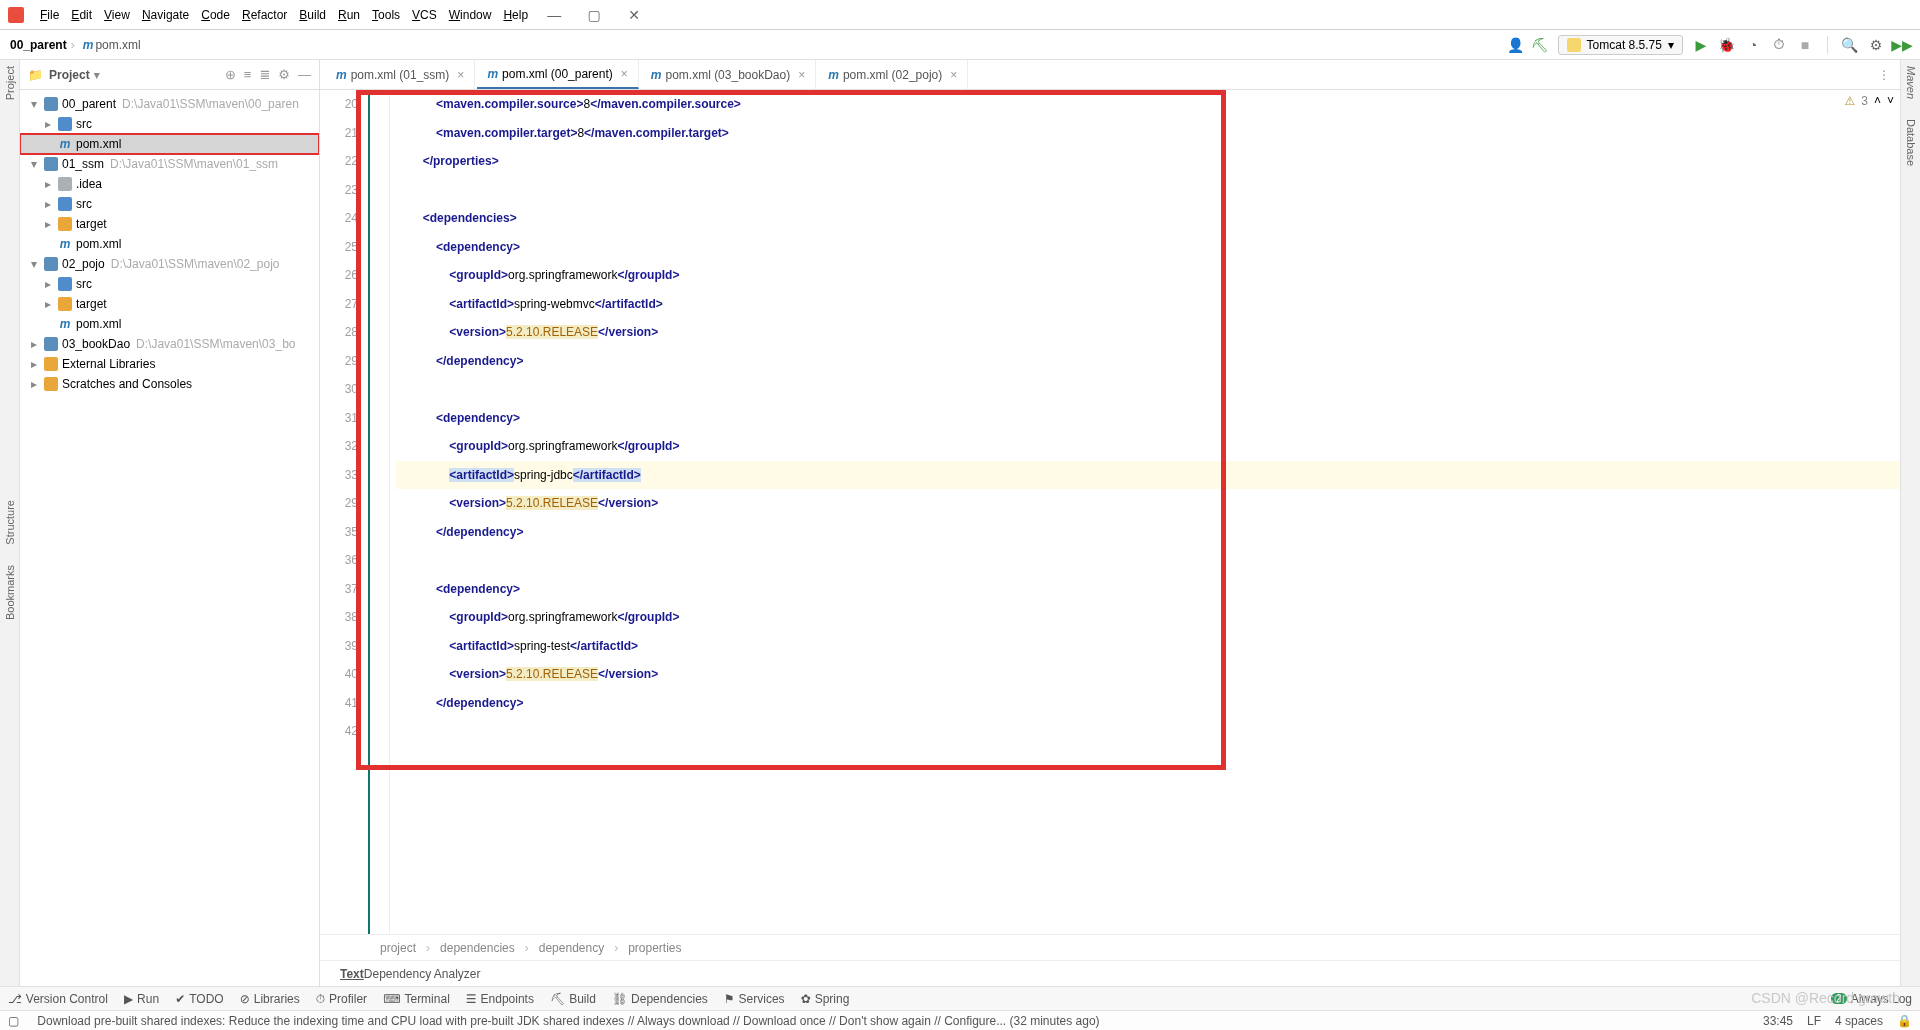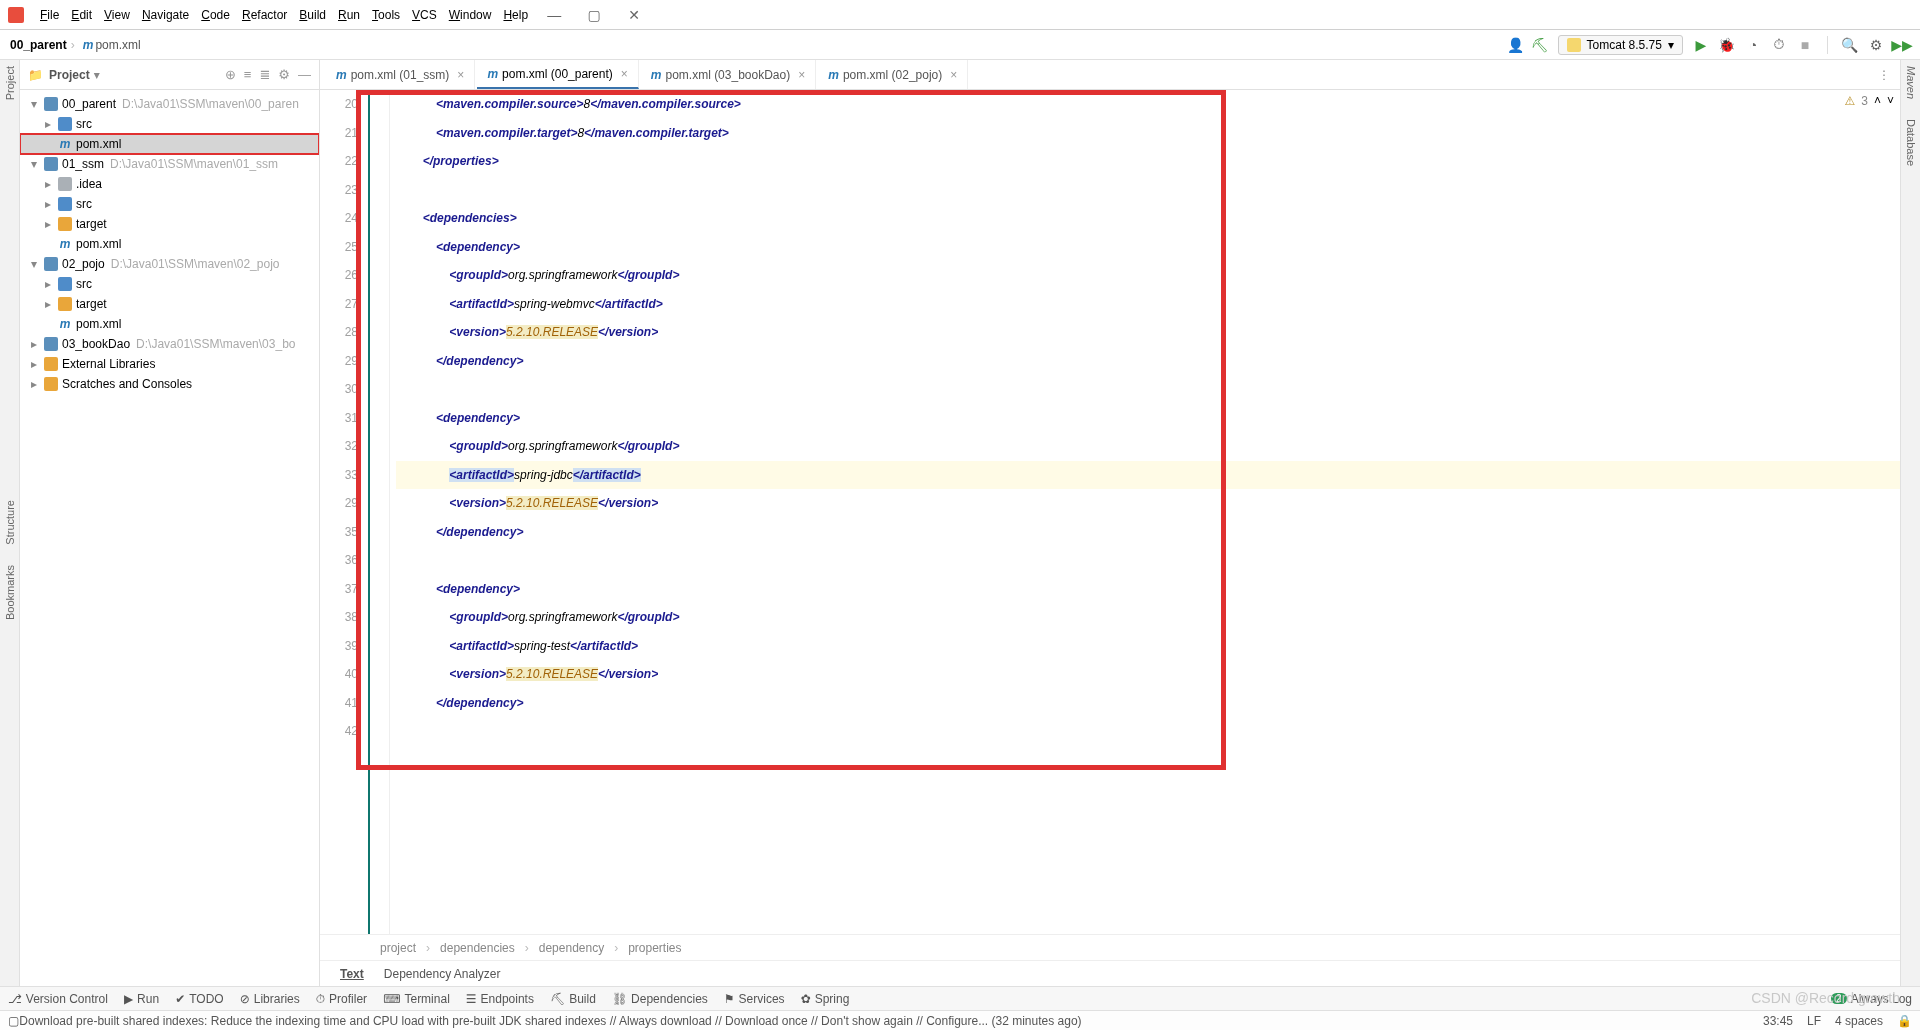--- a/index.html
+++ b/index.html
@@ -48,37 +48,37 @@
   .editor { flex:1; display:flex; flex-direction:column; position:relative; }
   .tabs { height:30px; display:flex; align-items:center; border-bottom:1px solid #e0e0e0; padding-left:6px; gap:2px;}
   .tab { display:flex; align-items:center; padding:0 10px; height:100%; border-right:1px solid #eee; cursor:pointer; color:#555;}
   .tab.active { border-bottom:2px solid #3973ac; color:#000; }
   .tab .m{color:#2979b5;font-weight:bold;font-style:italic;margin-right:4px;}
   .tab .x{margin-left:8px;color:#999;}
   .tabs .more{margin-left:auto;margin-right:10px;color:#888;cursor:pointer;}
   .codewrap { flex:1; display:flex; overflow:hidden; position:relative;}
   .gutter { width:50px; background:#fff; text-align:right; padding-right:10px; color:#a0a0a0; font-family:"Consolas",monospace; font-size:14px; line-height:28.5px; border-right:2px solid #0f766e;}
   .fold { width:20px; border-right:1px solid #eee; }
-  .code { flex:1; font-family:"Consolas",monospace; font-size:16px; line-height:28.5px; white-space:pre; padding-left:6px; position:relative;font-style:italic;}
+  .code { flex:1; font-family:"Consolas",monospace; font-size:16px; line-height:28.5px; white-space:pre; padding-left:6px; position:relative;}
   .code .line{height:28.5px;}
   .code .line.hl{background:#fffbe6;}
   .tok-tag{color:#1a1a8f;font-weight:bold;}
   .tok-text{color:#000;}
   .tok-val{color:#a16207;background:#f3ecc4;}
   .sel-tag{background:#cfe0f2;}
   .redframe { position:absolute; border:5px solid #e03030; pointer-events:none; }
   .insp { position:absolute; right:6px; top:4px; display:flex; align-items:center; gap:6px; font-size:11px;}
   .insp .warn{color:#b58a1e;} .insp .cnt{color:#888;}
   
   .rightrail{width:20px;background:#f2f2f2;border-left:1px solid #e0e0e0;display:flex;flex-direction:column;align-items:center;padding-top:6px;gap:20px;}
   .rightrail .vlabel{writing-mode:vertical-rl;font-size:11px;color:#666;cursor:pointer;}
   
   .edbc { height:26px; display:flex; align-items:center; padding-left:60px; color:#888; gap:10px; border-top:1px solid #eee;}
   .edbc .sep{color:#bbb;}
-  .edtabs{height:26px;display:flex;align-items:center;padding-left:20px;gap:20px;border-top:1px solid #eee;}
+  .edtabs{height:26px;display:flex;align-items:center;padding-left:20px;border-top:1px solid #eee;}
   .edtabs .et{color:#555;cursor:pointer;} .edtabs .et.active{font-weight:bold;text-decoration:underline;}
   
   .toolrow { height:24px; border-top:1px solid #e0e0e0; display:flex; align-items:center; padding:0 8px; gap:16px; background:#f7f7f7;}
   .toolrow .tw{display:flex;align-items:center;gap:4px;color:#555;cursor:pointer;font-size:11px;}
   .toolrow .spacer{flex:1;}
   .badge{background:#2e9c5a;color:#fff;border-radius:8px;padding:0 5px;font-size:10px;}
   
   .status { height:20px; border-top:1px solid #e0e0e0; display:flex; align-items:center; padding:0 8px; font-size:11px; color:#555; background:#fdfdfd;}
   .status .spacer{flex:1;}
   .status .cell{margin-left:14px;}
@@ -367,21 +367,21 @@
     </div>
   <div class="spacer"></div>
   <div class="tw">
     <span class="badge">2</span>
     <span>Always Log</span>
   </div>
 </div>
 
 <div class="status">
   <span>▢</span>
-  <span style="margin-left:0;">Download pre-built shared indexes: Reduce the indexing time and CPU load with pre-built JDK shared indexes // Always download // Download once // Don't show again // Configure... (32 minutes ago)</span>
+  <span style="margin-left:18px;">Download pre-built shared indexes: Reduce the indexing time and CPU load with pre-built JDK shared indexes // Always download // Download once // Don't show again // Configure... (32 minutes ago)</span>
   <div class="spacer"></div>
   <span class="cell">33:45</span>
   <span class="cell">LF</span>
   <span class="cell">4 spaces</span>
   <span class="cell">🔒</span>
 </div>
 
 <div class="watermark">CSDN @Record growth</div>
 
 </body></html>

